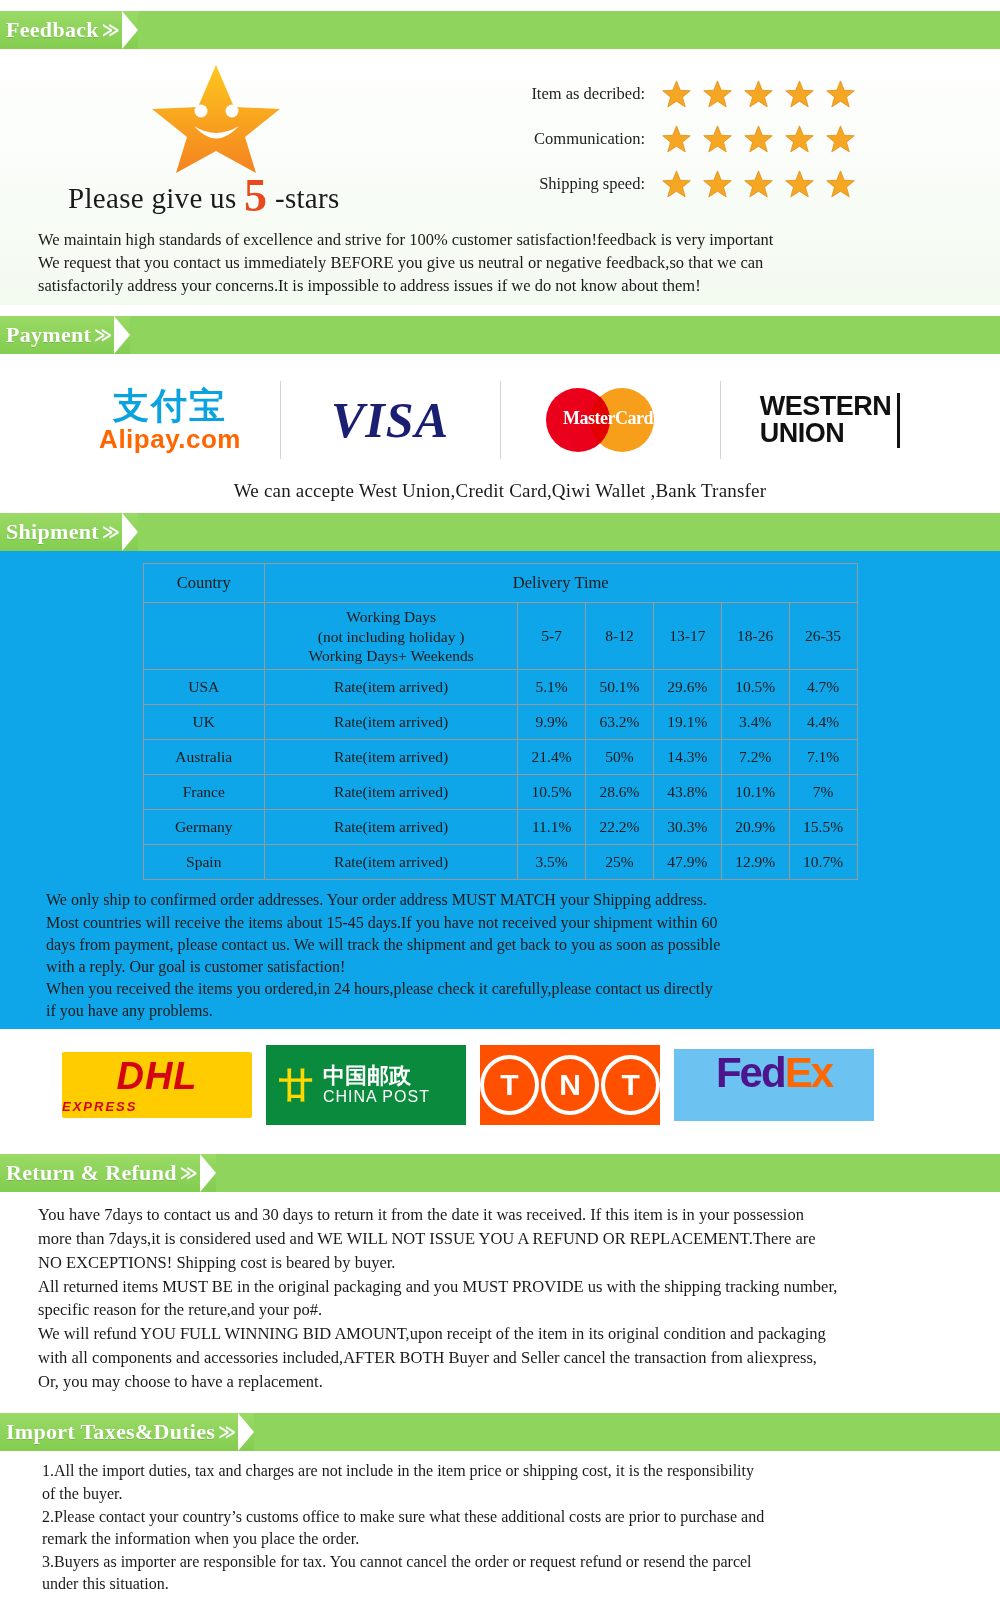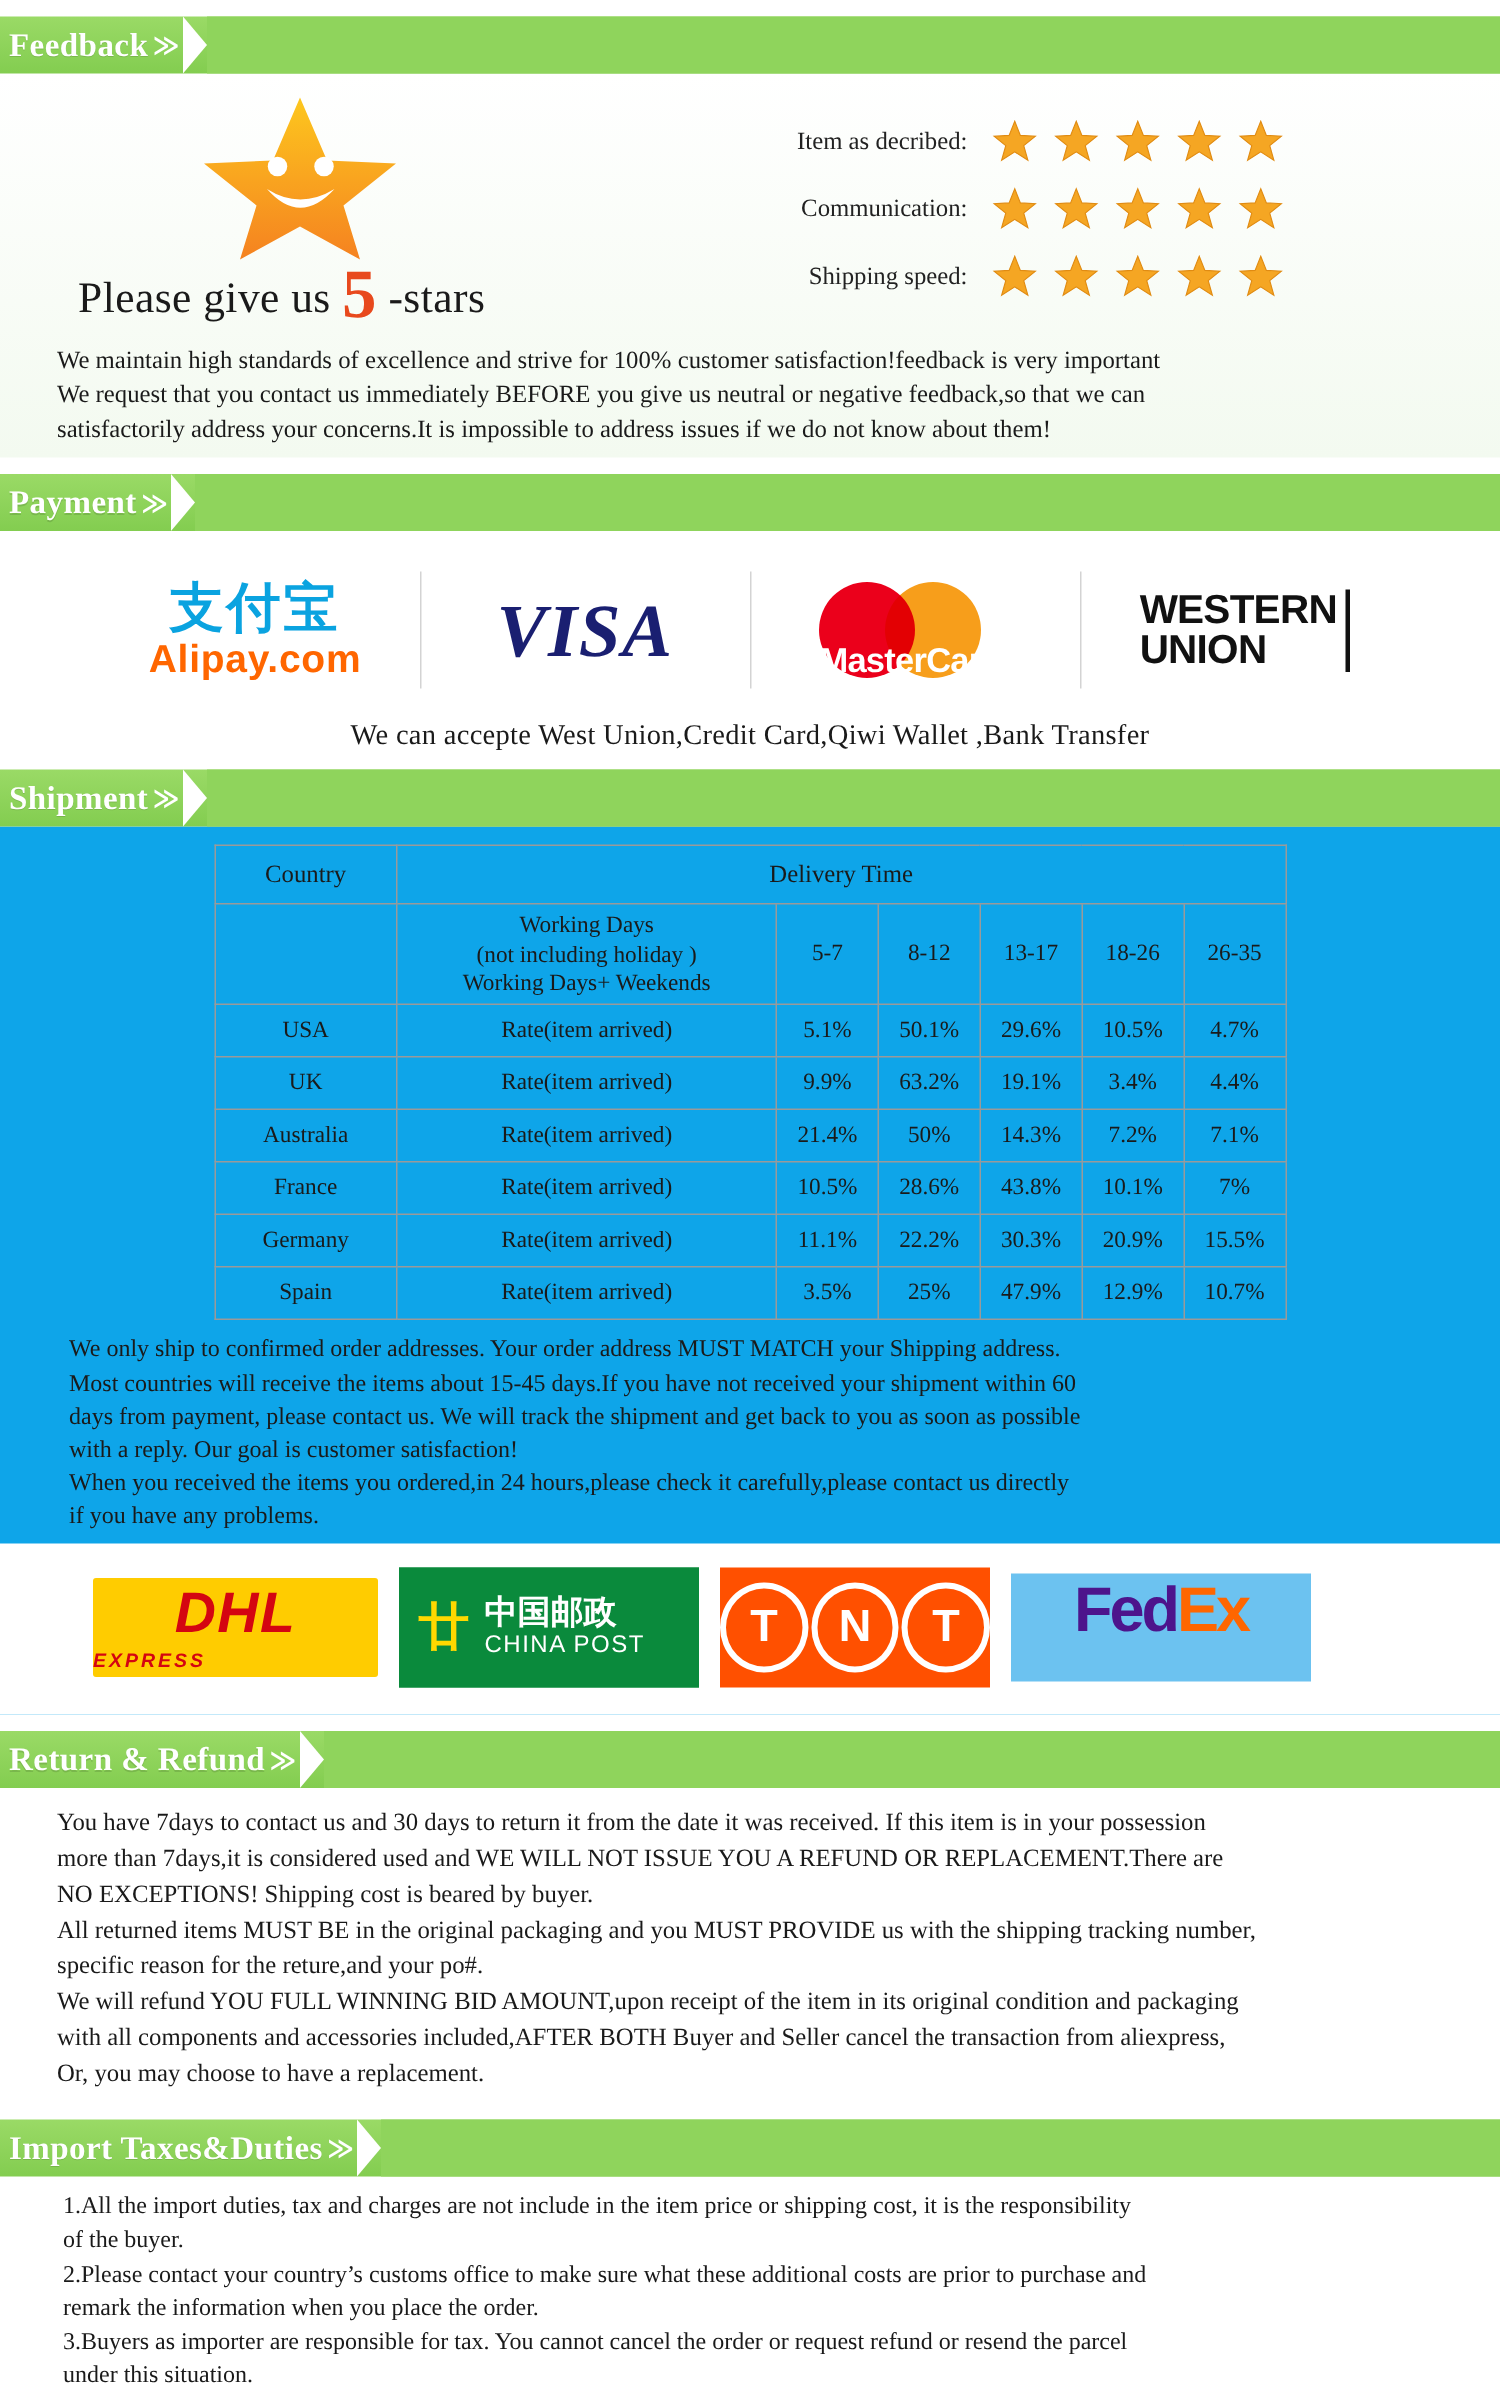--- a/index.html
+++ b/index.html
@@ -46,21 +46,21 @@
     margin-left:2px;
   }
   .banner .rest{flex:1;background:#8fd45c;height:38px;}
 
   
   .fb-wrap{
     background:linear-gradient(#ffffff,#f3faf0);
     padding:6px 0 8px 0;
   }
   .fb-top{display:flex;align-items:flex-start;}
-  .fb-left{width:400px;padding-left:40px;box-sizing:border-box;}
+  .fb-left{width:400px;padding-left:56px;box-sizing:border-box;}
   .star-big{margin-left:90px;margin-top:8px;}
   .give{
     font-size:29px;
     letter-spacing:.3px;
     margin-top:-6px;
     margin-left:12px;
     white-space:nowrap;
   }
   .give .five{font-size:46px;font-weight:bold;color:#e8491d;vertical-align:-3px;}
   .fb-right{margin-left:110px;margin-top:24px;}
@@ -100,22 +100,22 @@
   .visa{
     font-family:"Liberation Serif",serif;font-style:italic;font-weight:bold;
     font-size:50px;color:#1a1f71;letter-spacing:1px;
   }
   .mc{position:relative;width:185px;height:76px;background:#fff;}
   .mc .c1,.mc .c2{position:absolute;top:6px;width:64px;height:64px;border-radius:50%;}
   .mc .c1{left:28px;background:#eb001b;}
   .mc .c2{left:72px;background:#f79e1b;mix-blend-mode:multiply;}
   .mc .txt{
     position:absolute;left:0;right:0;top:26px;text-align:center;
-    font-family:Liberation Sans, sans-serif;font-weight:bold;font-size:23px;
-    color:#fff;letter-spacing:-.5px;z-index:4;margin-top:19px;
+    font-family:Liberation Serif, serif;font-weight:bold;font-size:18px;
+    color:#fff;letter-spacing:-.5px;z-index:4;
   }
   .wu{
     font-family:"Liberation Sans",sans-serif;font-weight:bold;font-size:27px;
     line-height:1.02;color:#111;letter-spacing:-.5px;text-align:left;
     border-right:3px solid #111;padding-right:6px;
   }
   .pay-note{
     text-align:center;font-size:19px;margin:12px 0 10px 0;letter-spacing:.2px;
   }
 

